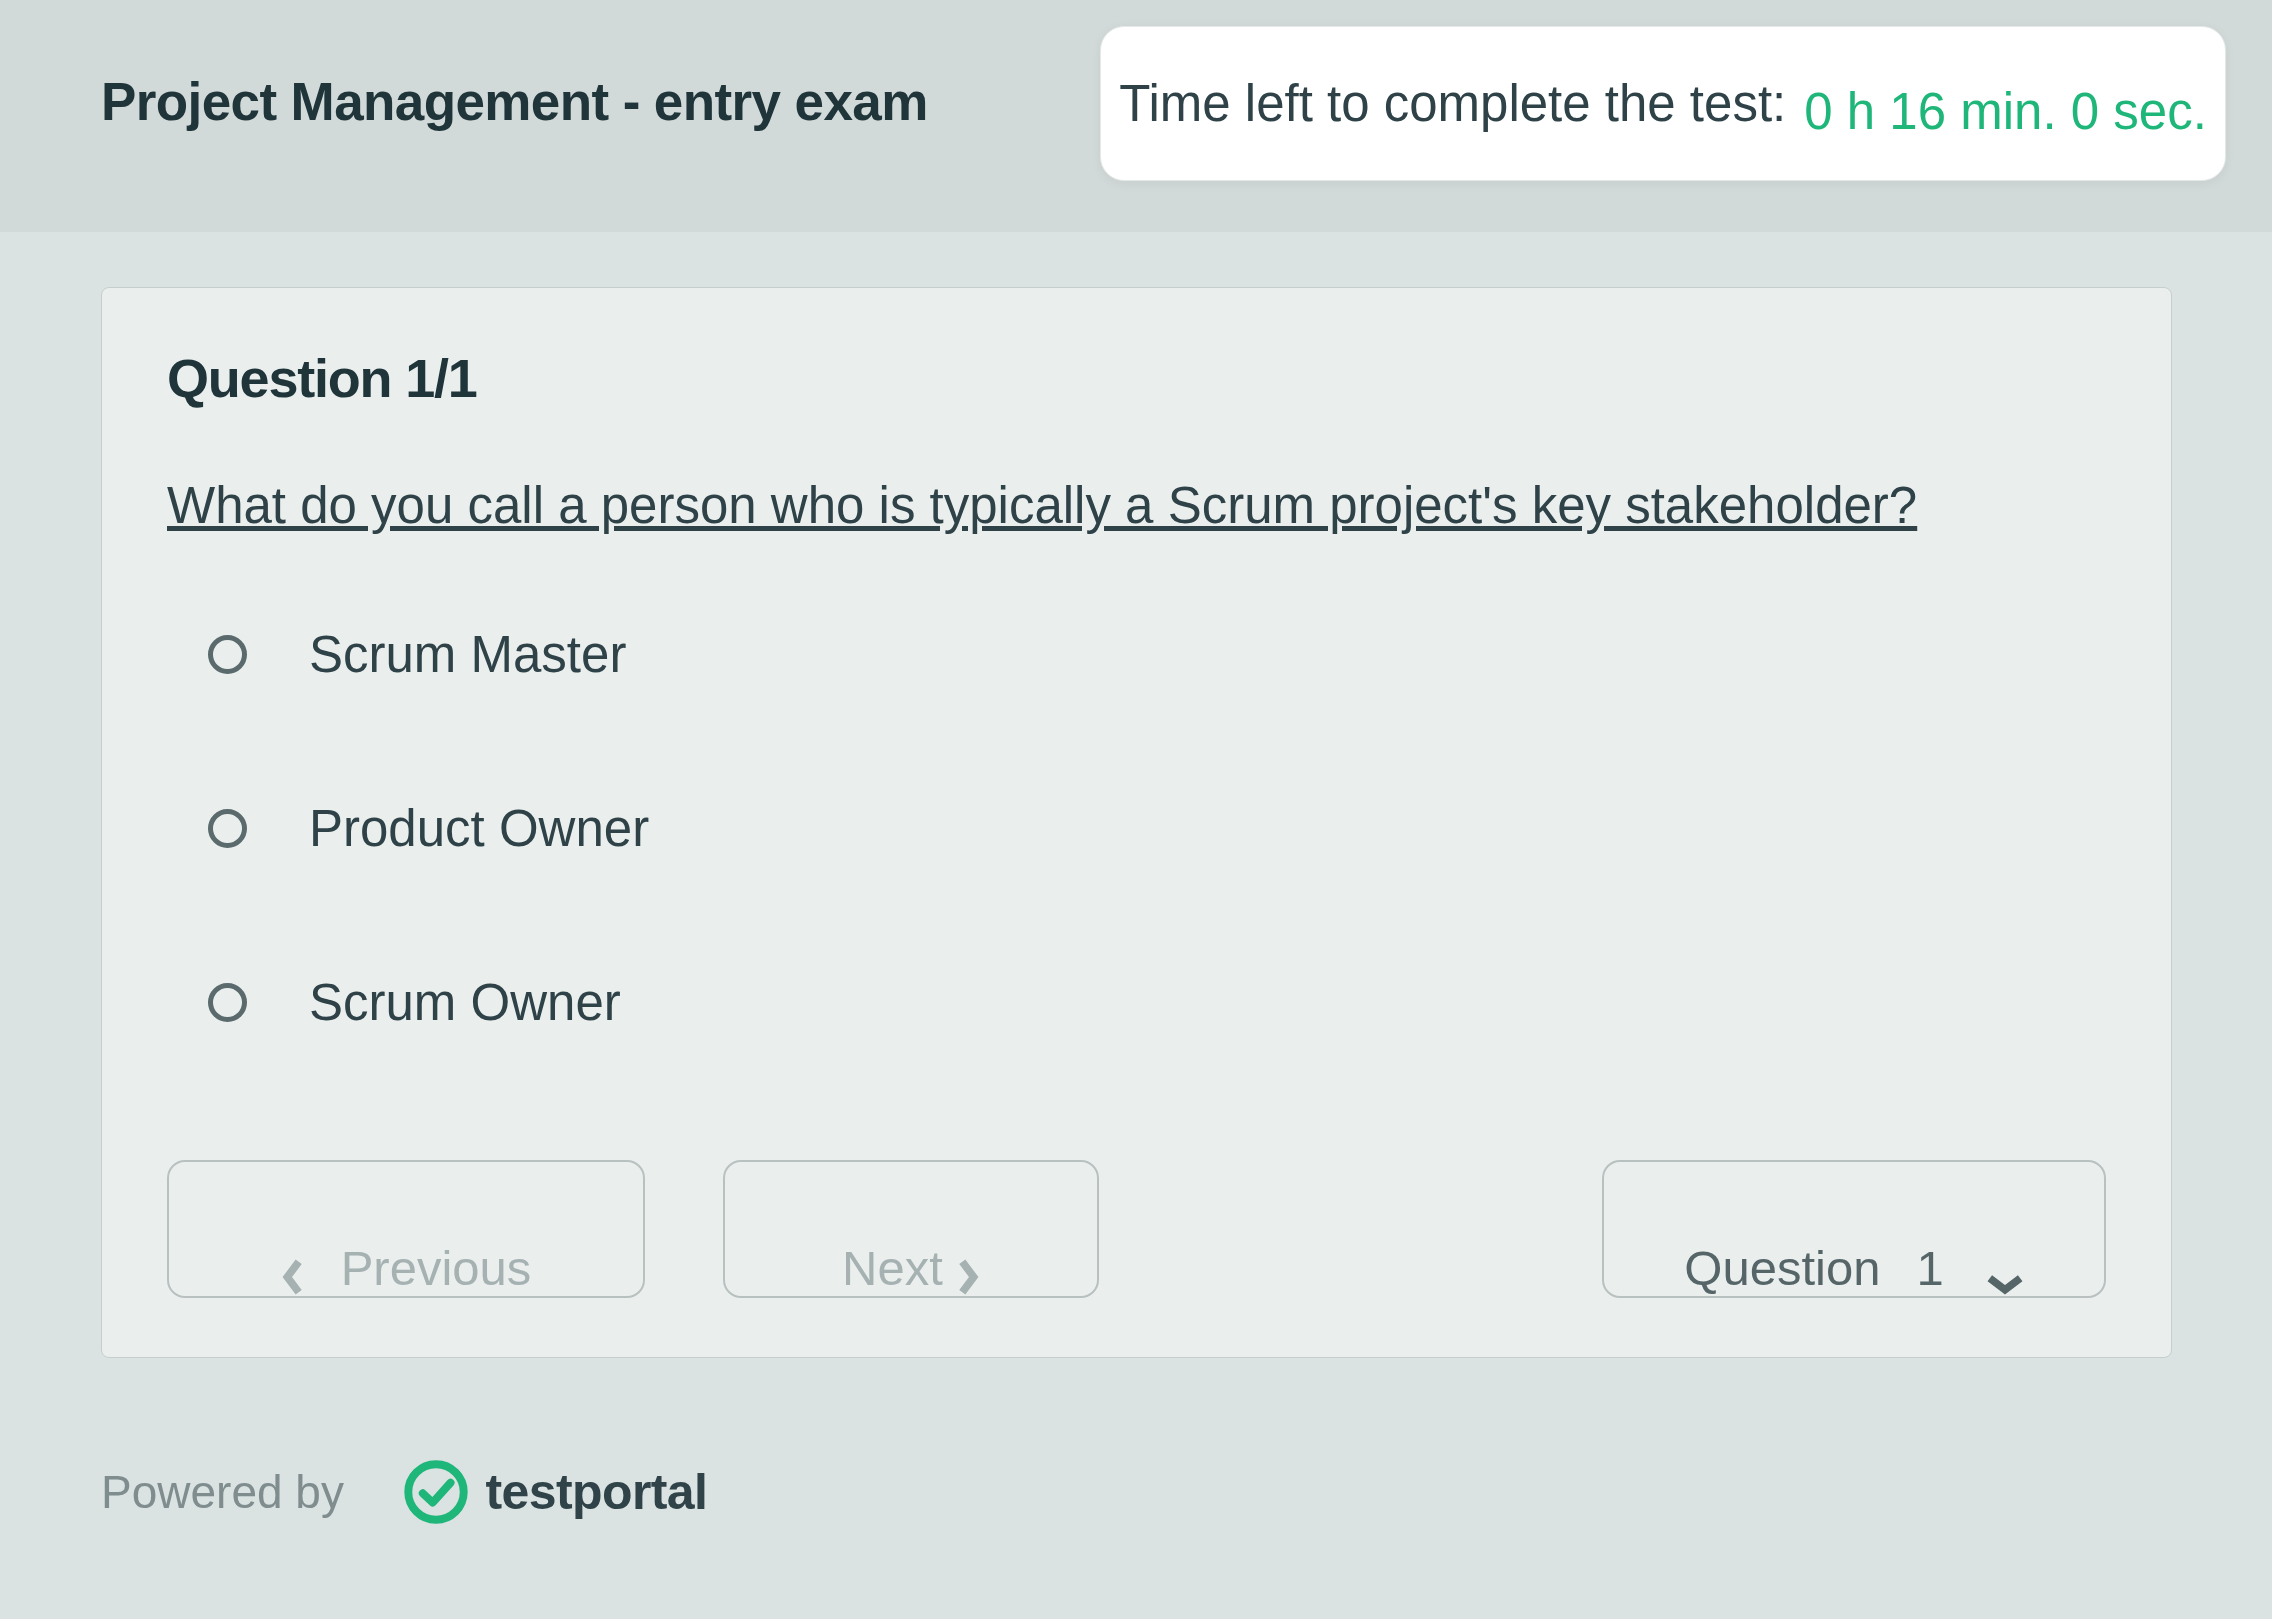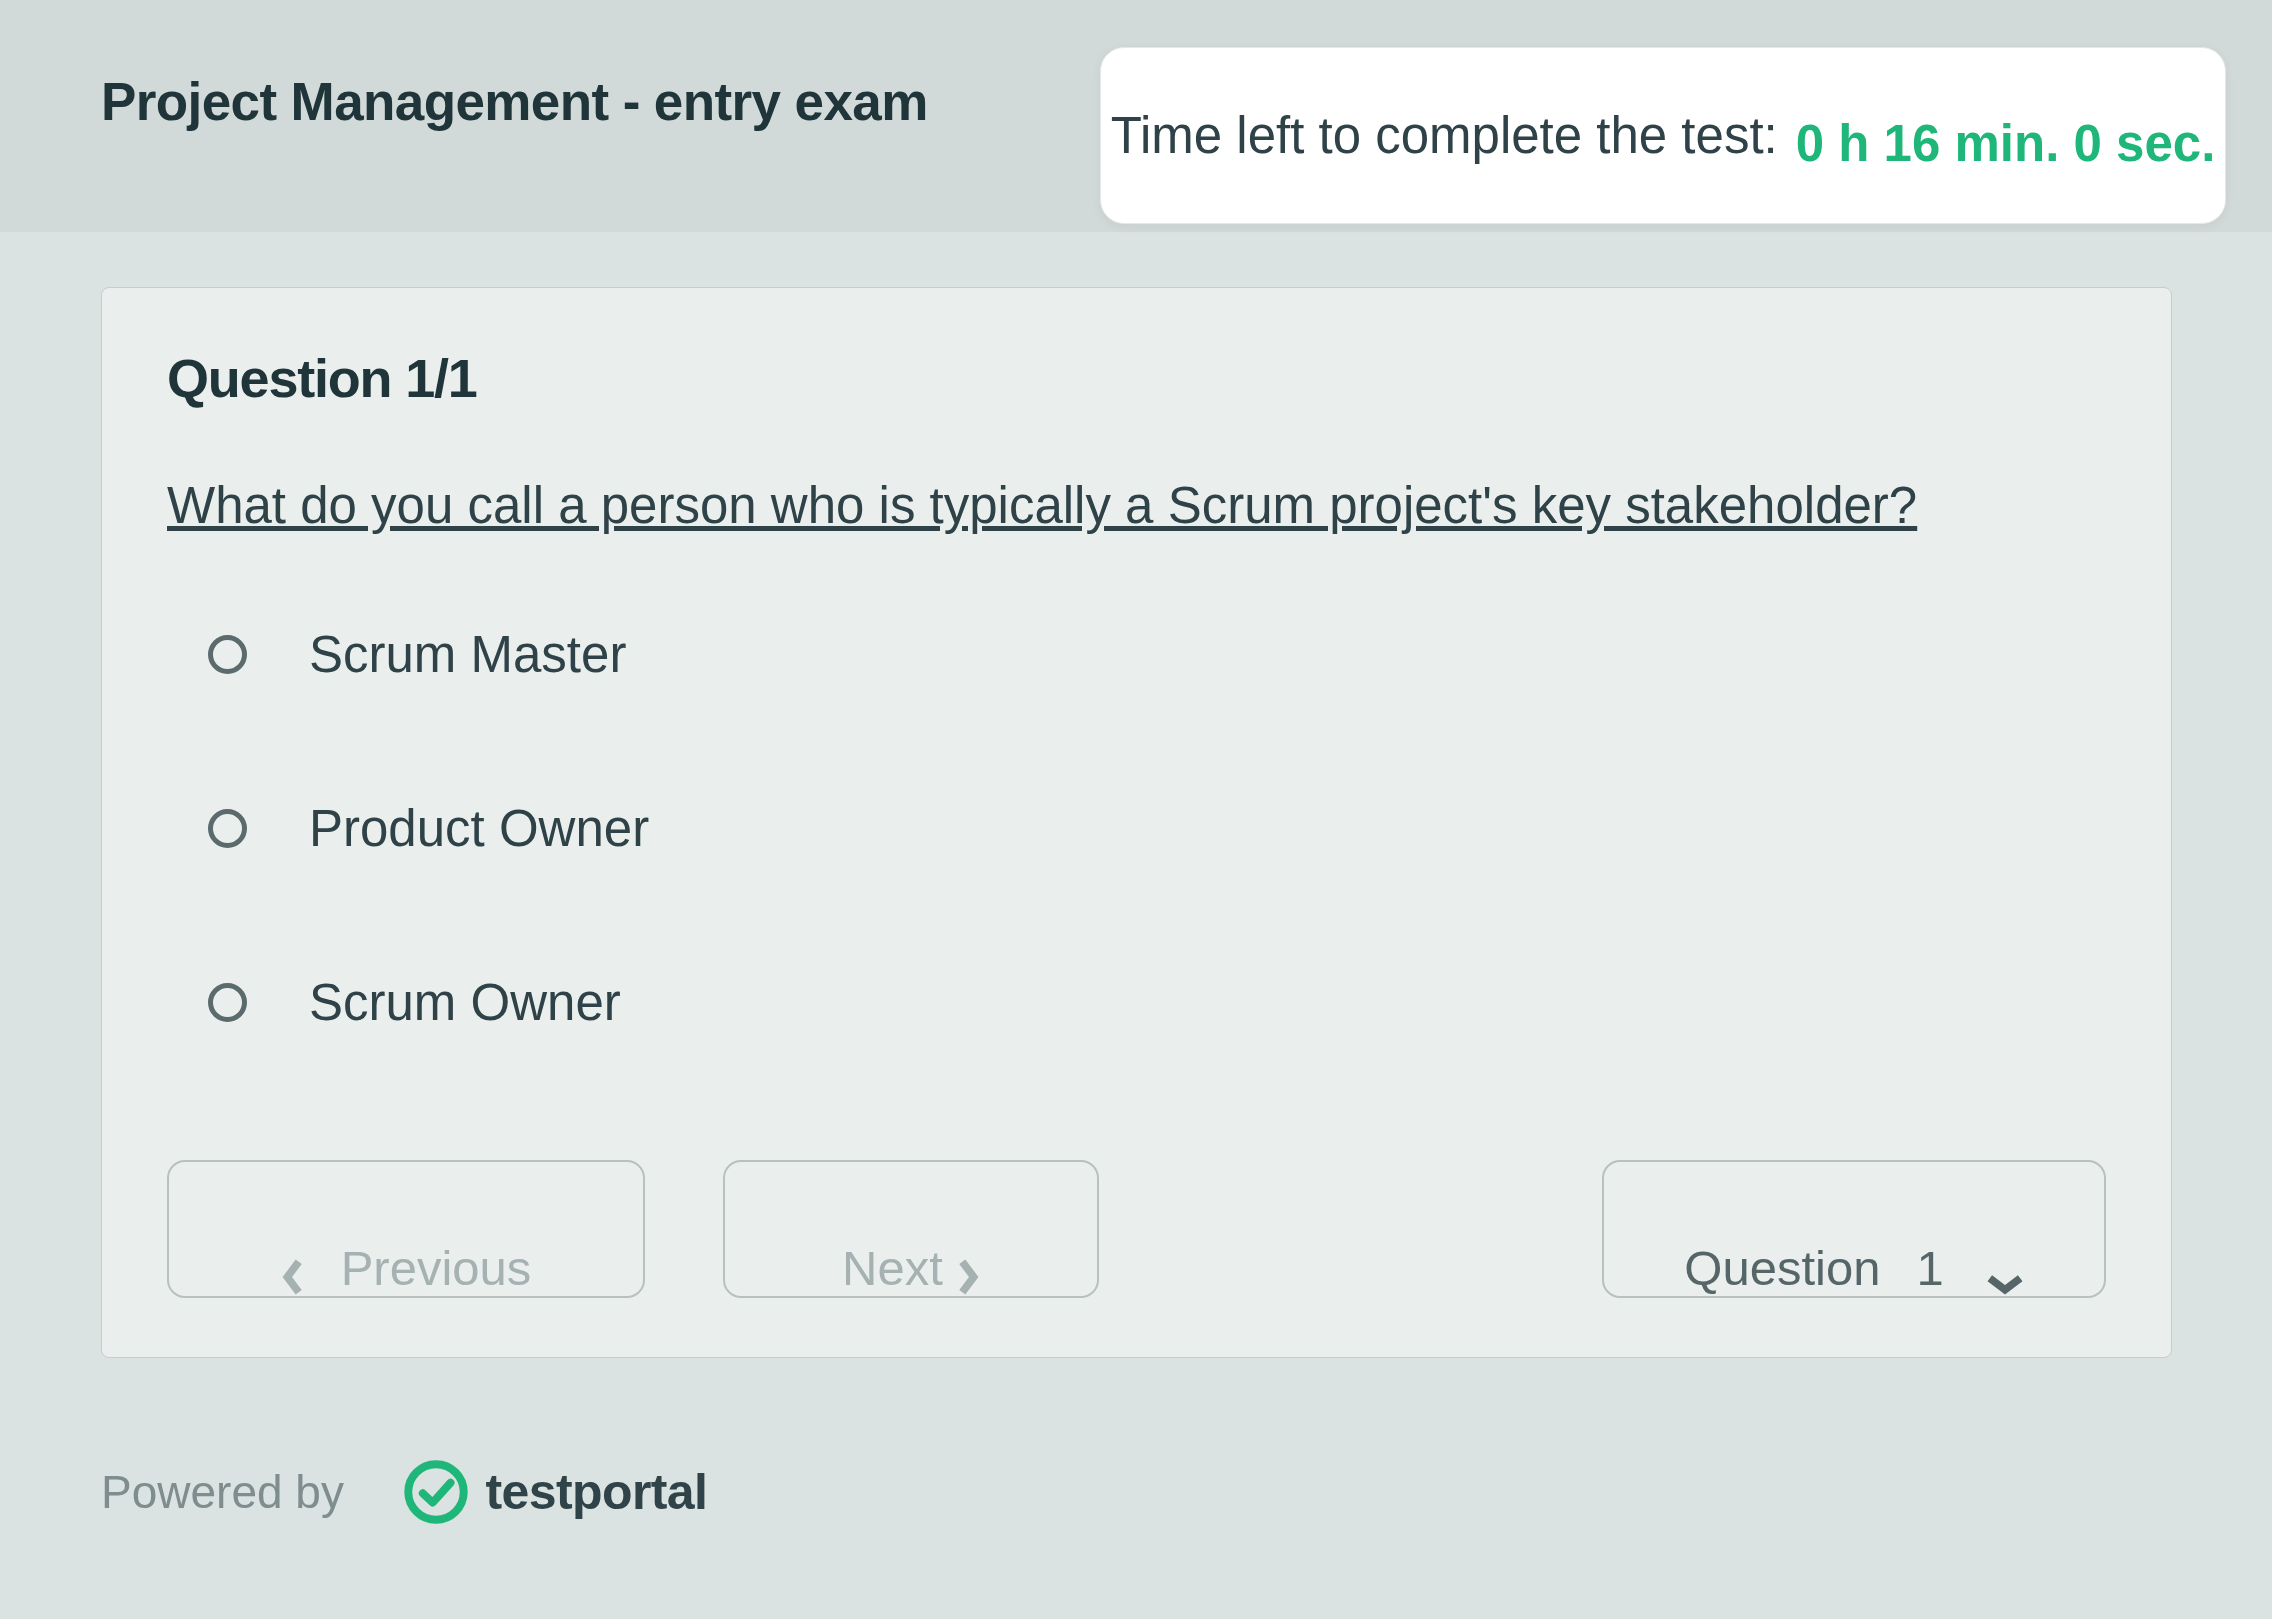--- a/index.html
+++ b/index.html
@@ -37,35 +37,35 @@
   .exam-title{
     position:absolute;
     left:101px; top:71px;
     font-weight:700;
     font-size:53px;
     letter-spacing:-0.6px;
     color:var(--text-dark);
   }
   .timer-box{
     position:absolute;
-    top:47px; right:47px;
-    width:1126px; height:177px;
+    top:26px; right:47px;
+    width:1126px; height:155px;
     background:#ffffff;
     border-radius:24px;
     border:1.8px solid #e4e9e8;
     box-shadow:0 2.4px 10.7px rgba(0,0,0,0.05);
     display:flex;
     align-items:center;
     justify-content:center;
     gap:18px;
     font-size:51px;
     font-weight:500;
   }
   .timer-label{color:var(--text-mid);}
-  .timer-value{color:var(--accent-green); font-weight:700;margin-top:15px;}
+  .timer-value{color:var(--accent-green); font-weight:400;margin-top:15px;}
 
   
   .card{
     position:absolute;
     left:101px; right:101px; top:287px;
     height:1071px;
     background:var(--panel);
     border:1.2px solid var(--panel-border);
     border-radius:8px;
     padding:59px 65px 47px 65px;

